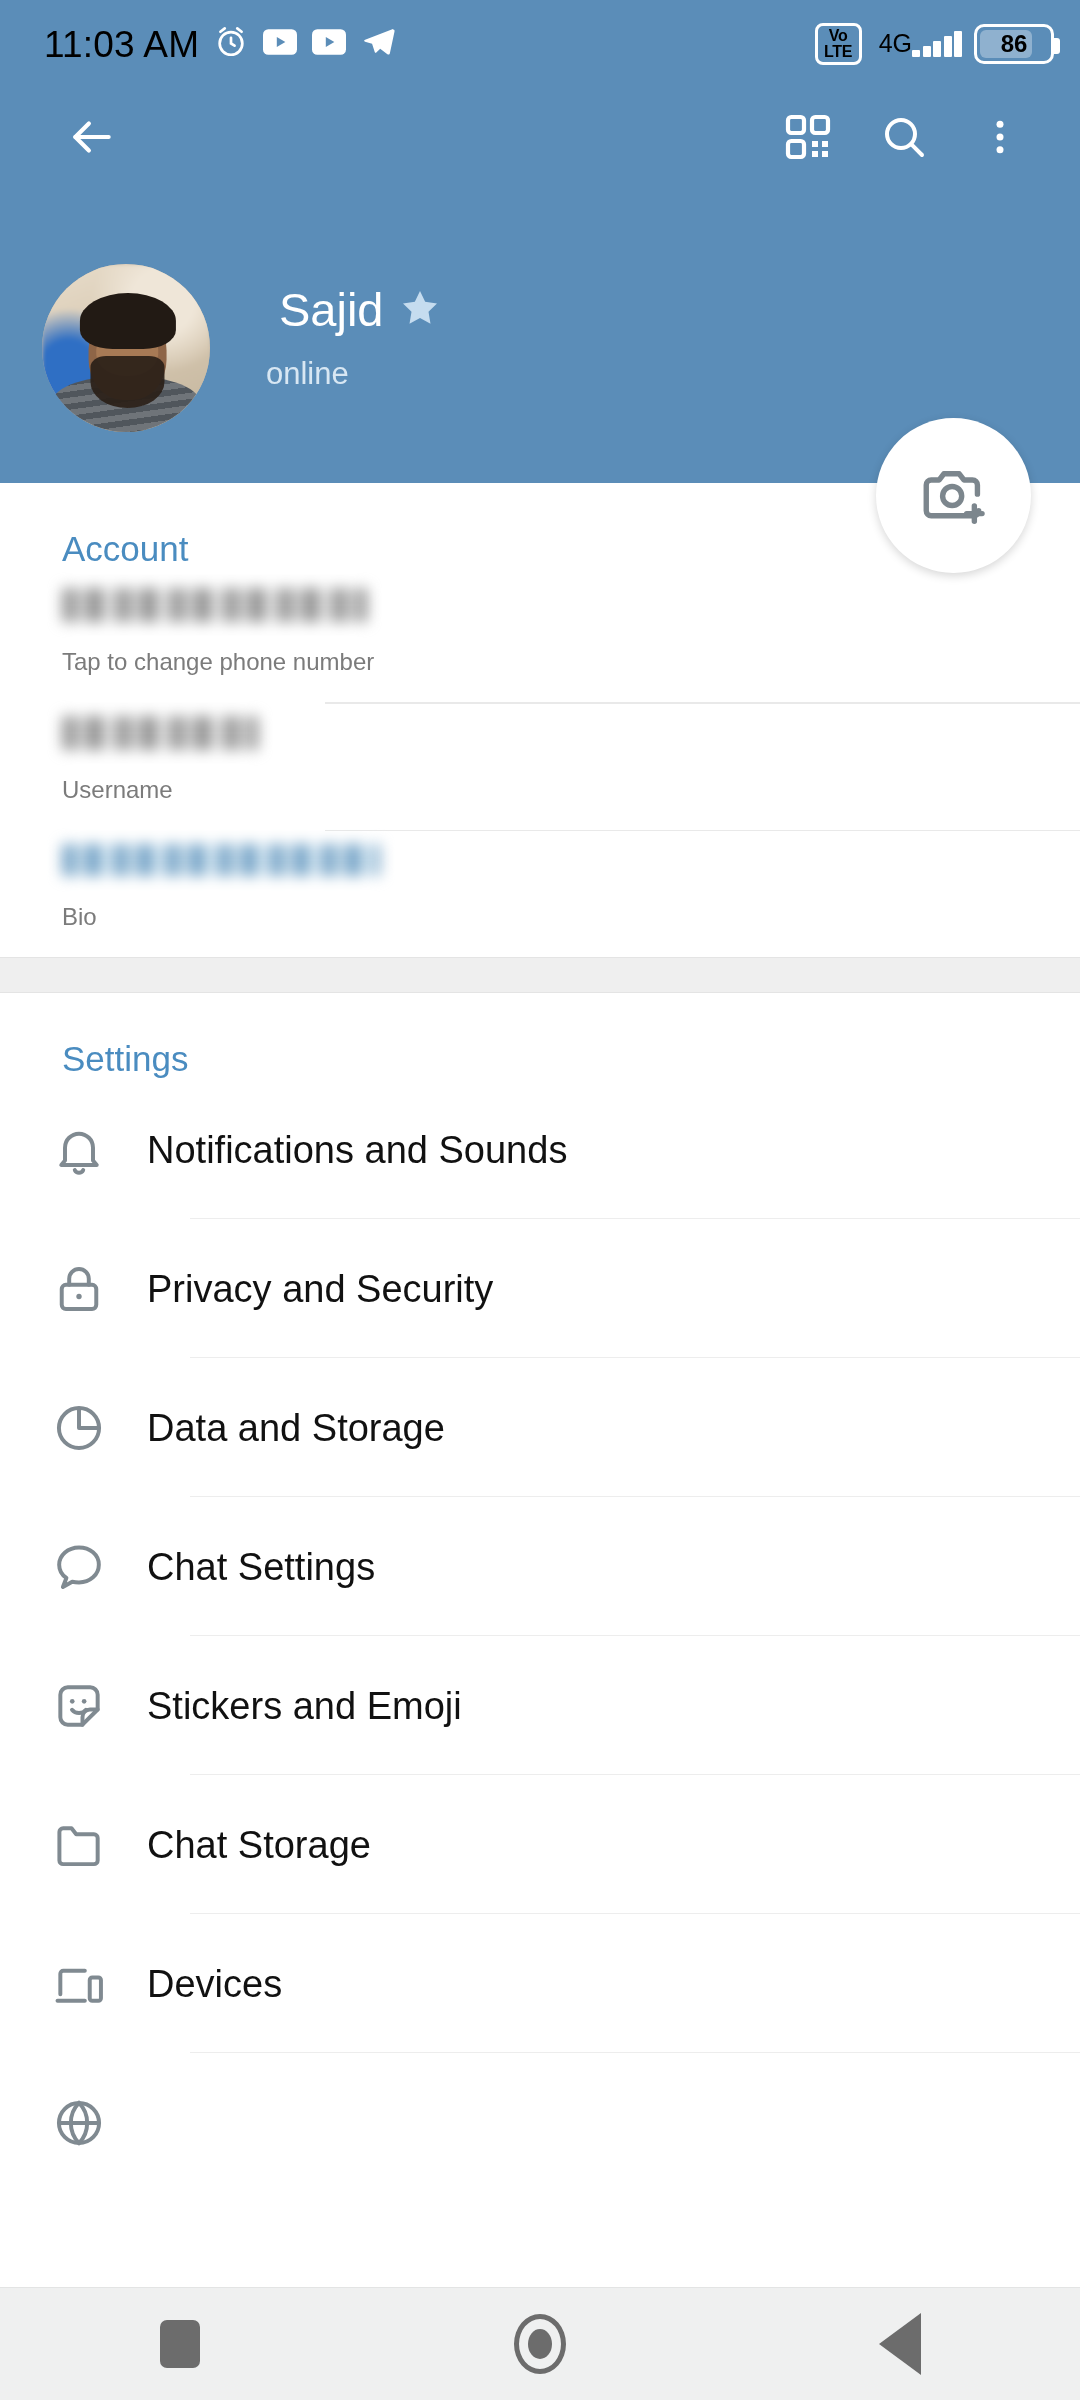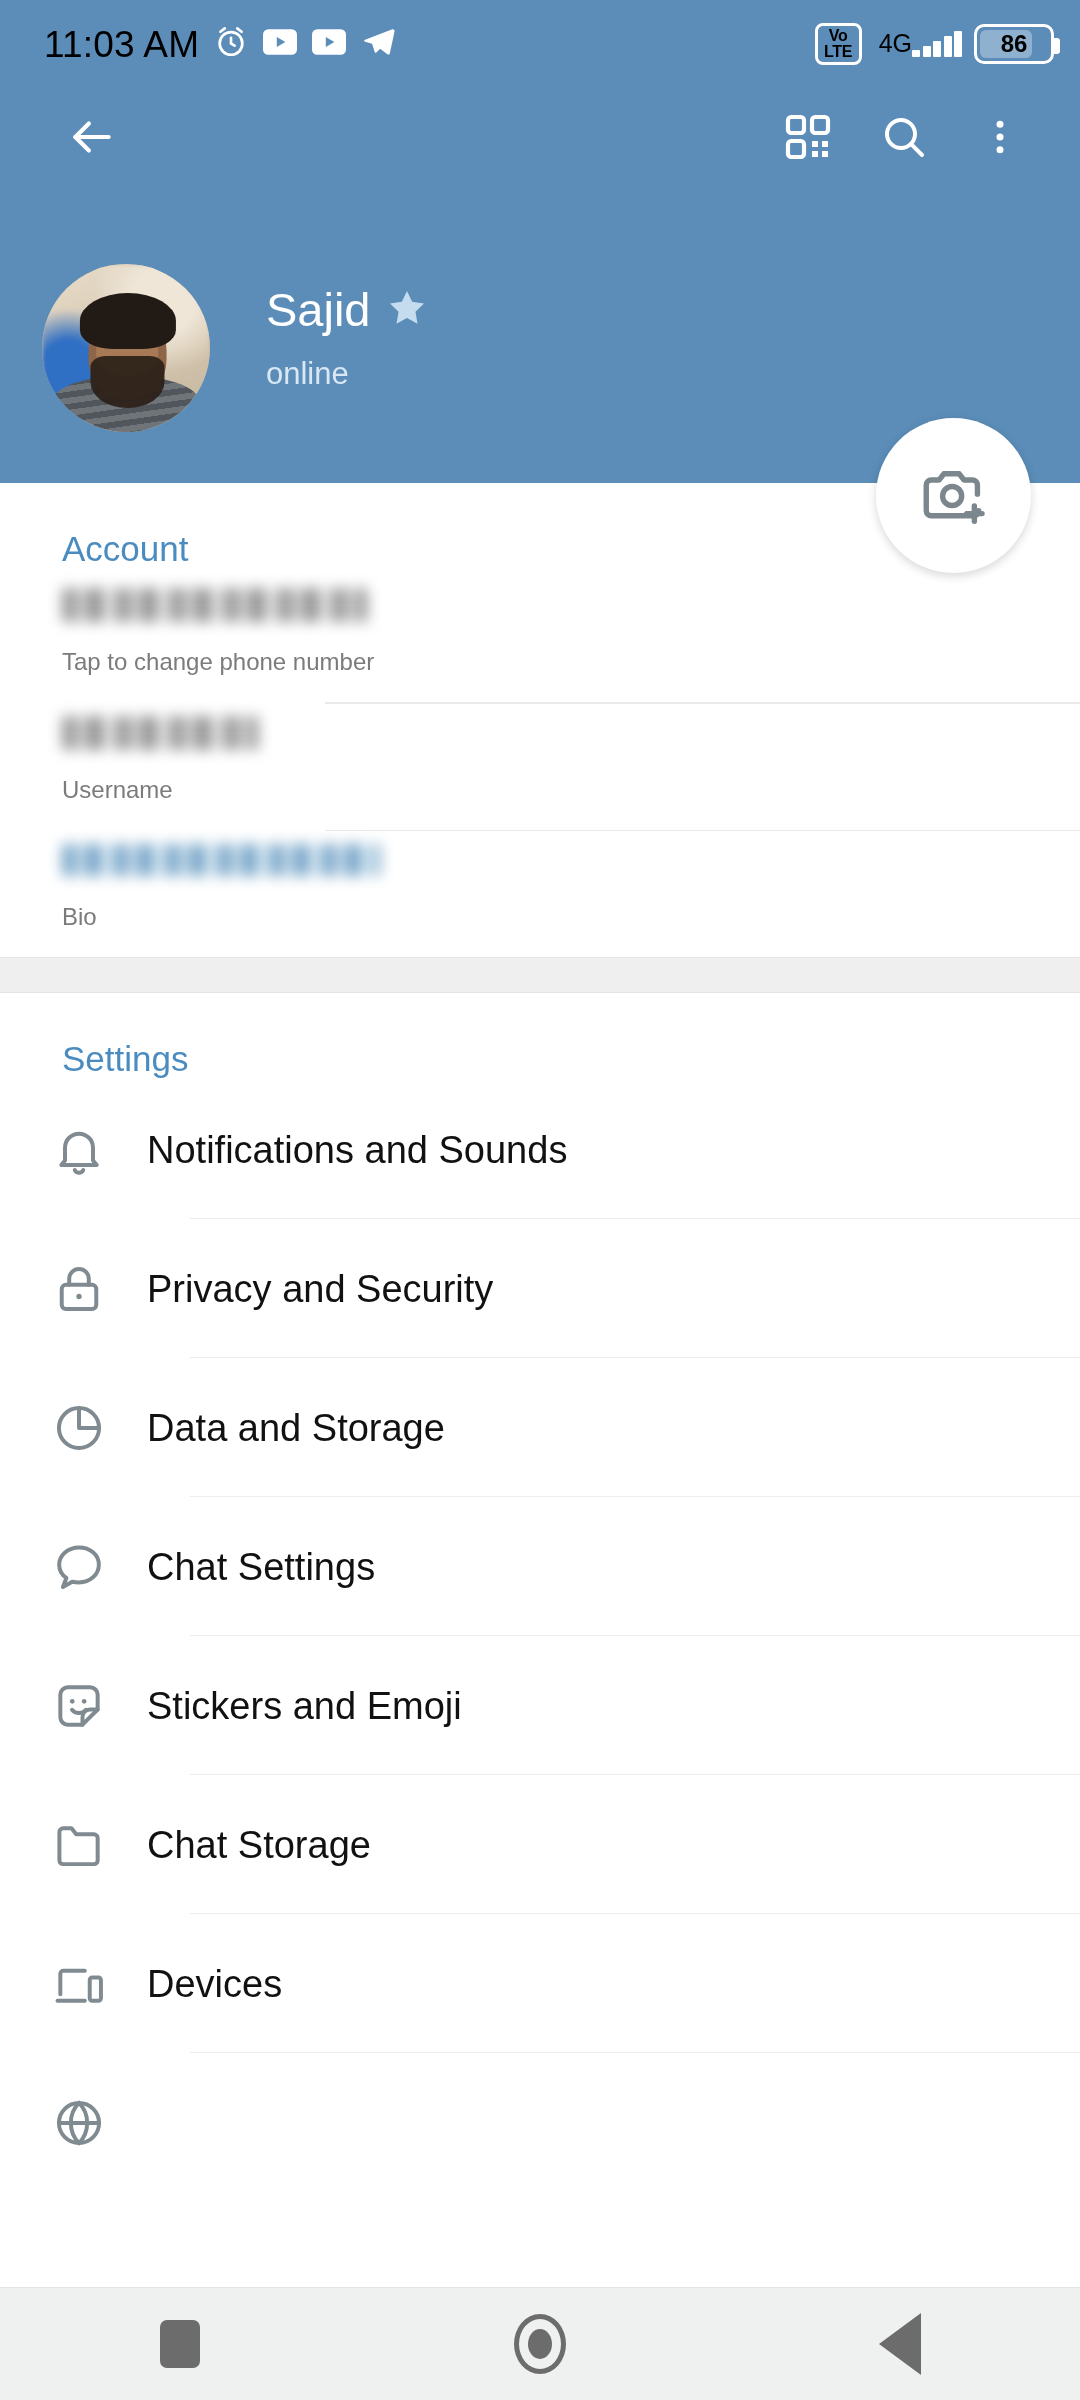--- a/index.html
+++ b/index.html
@@ -76,21 +76,21 @@
     transform:translateX(-48%); border-radius:50% 50% 34% 34%; background:#221a14; }
   .av-beard{ position:absolute; left:50%; top:55%; width:74px; height:52px;
     transform:translateX(-48%); border-radius:22% 22% 52% 52%; background:#2a2018; opacity:.92; }
   .av-face{ position:absolute; left:50%; top:38%; width:62px; height:48px;
     transform:translateX(-48%); border-radius:46%; background:#a77a55; }
   .av-body{ position:absolute; left:50%; bottom:-6px; width:150px; height:62px;
     transform:translateX(-50%); border-radius:46% 46% 0 0;
     background:repeating-linear-gradient(172deg,#6f7479 0 6px,#50565c 6px 12px); }
 
   .pname{
-    position:absolute; left:266px; top:100px;
+    position:absolute; left:279px; top:100px;
     display:flex; align-items:center; gap:16px;
   }
   .pname-txt{ color:#ffffff; font-size:47px; line-height:1; }
   .pstatus{
     position:absolute; left:266px; top:172px;
     color:#d8e7f3; font-size:31px; line-height:1;
   }
 
   
   .fab{

